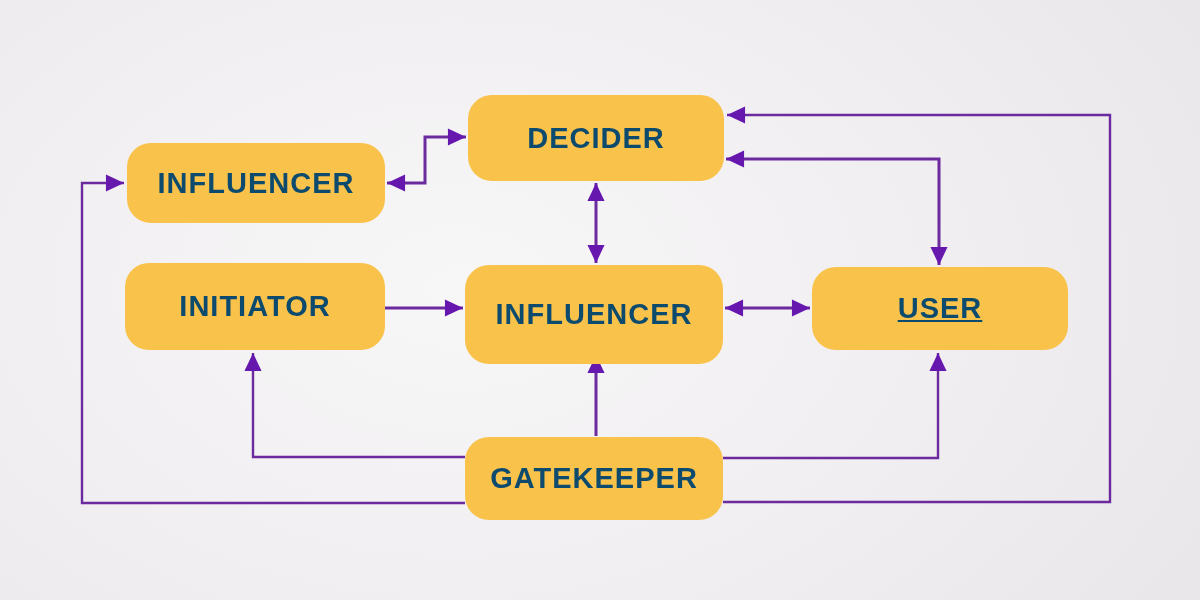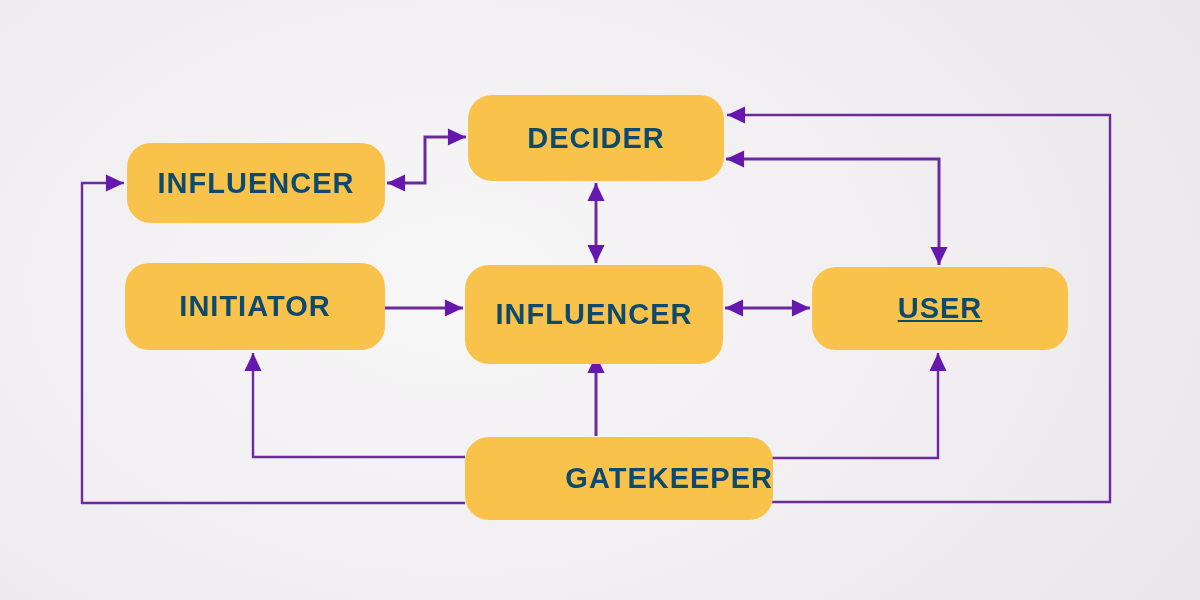--- a/index.html
+++ b/index.html
@@ -23,21 +23,21 @@
     font-weight:bold;
     font-size:29px;
     letter-spacing:1px;
   }
   .node span{white-space:nowrap;}
   .n-purchaser {left:127px; top:143px; width:258px; height:80px;}
   .n-decider   {left:468px; top:95px;  width:256px; height:86px;}
   .n-initiator {left:125px; top:263px; width:260px; height:87px;text-align:center;}
   .n-influencer{left:465px; top:265px; width:258px; height:99px;}
   .n-user      {left:812px; top:267px; width:256px; height:83px;text-decoration:underline;}
-  .n-gatekeeper{left:465px; top:437px; width:308px; height:83px;justify-content:flex-end;}
+  .n-gatekeeper{left:465px; top:437px; width:258px; height:83px;}
 </style>
 </head>
 <body>
 
 <div class="canvas">
 
   <svg class="wires" viewBox="0 0 1200 600" xmlns="http://www.w3.org/2000/svg">
     <defs>
       <marker id="ah" viewBox="0 0 20 20" markerUnits="userSpaceOnUse" markerWidth="21" markerHeight="19" refX="19" refY="10" orient="auto-start-reverse">
         <polygon points="0,1 19,10 0,19" fill="#6617ae"></polygon>

